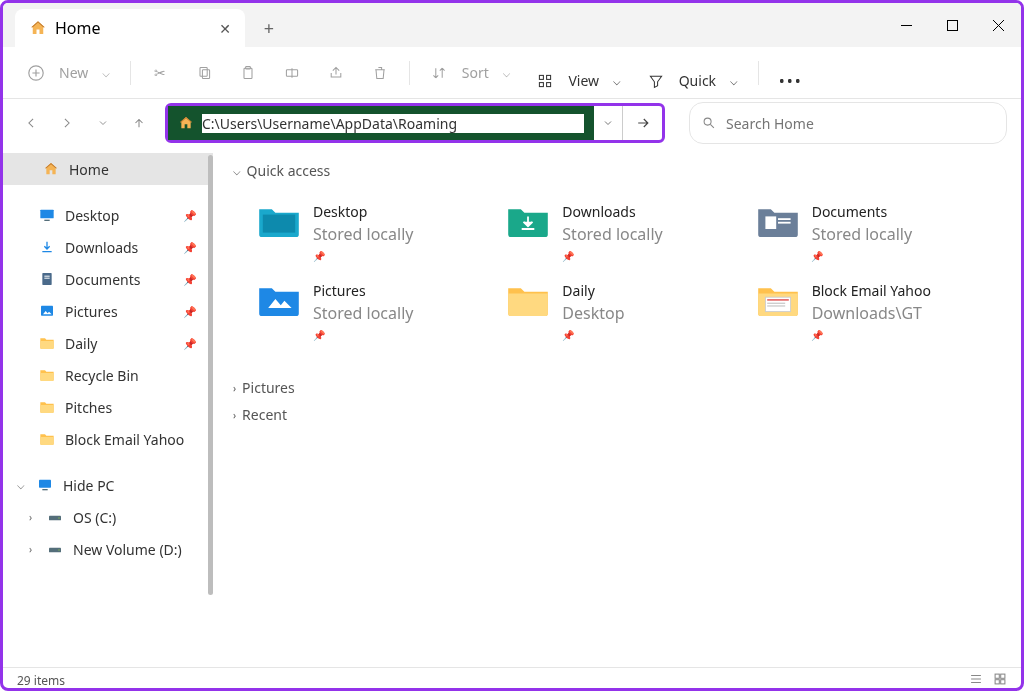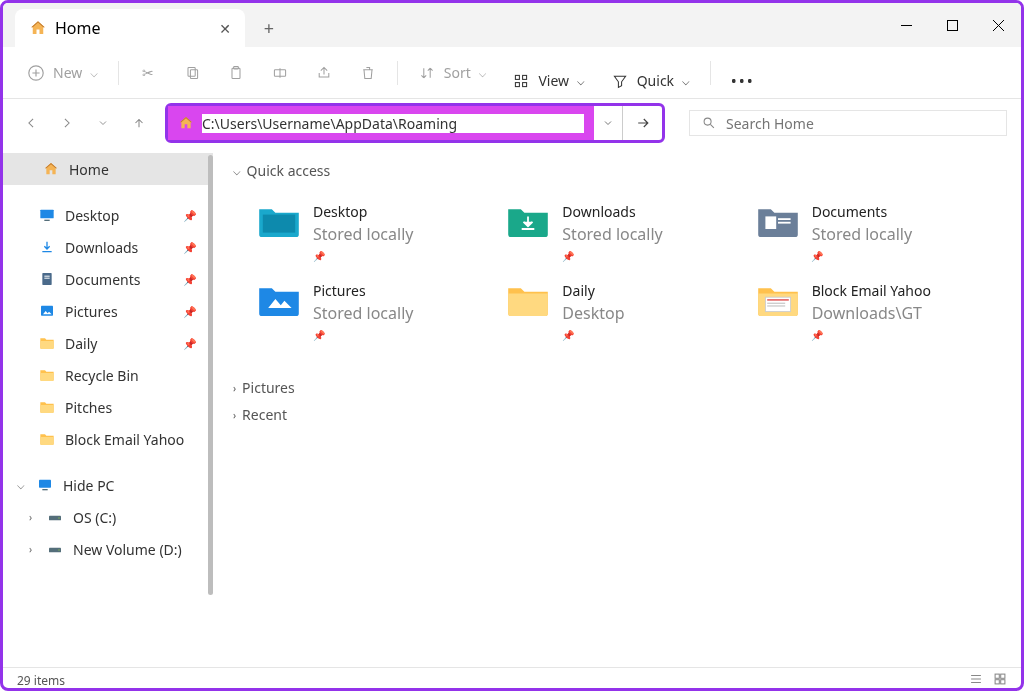--- a/index.html
+++ b/index.html
@@ -8,34 +8,34 @@
   
   .titlebar { height: 44px; background: #f3f3f3; display: flex; align-items: stretch; }
   .tab { display: flex; align-items: center; gap: 8px; background: #fff; border-radius: 8px 8px 0 0; padding: 0 36px 0 14px; margin: 6px 0 0 12px; position: relative; min-width: 230px; }
   .tab-close { position: absolute; right: 8px; width: 24px; height: 24px; display: flex; align-items: center; justify-content: center; color: #555; font-size: 14px; border-radius: 4px; cursor: pointer; }
   .newtab { width: 36px; display: flex; align-items: center; justify-content: center; color: #666; font-size: 18px; margin: 6px 0 0 6px; cursor: pointer; }
   .win-controls { margin-left: auto; display: flex; }
   .win-btn { width: 46px; display: flex; align-items: center; justify-content: center; color: #000; cursor: pointer; }
   
   
   .toolbar { height: 52px; background: #fff; border-bottom: 1px solid #e5e5e5; display: flex; align-items: center; padding: 0 14px; gap: 6px; }
-  .tb-btn { display: flex; align-items: center; gap: 8px; padding: 6px 10px; border-radius: 4px; color: #a0a0a0; font-size: 14px; cursor: pointer; justify-content: center; }
+  .tb-btn { display: flex; align-items: center; gap: 14px; padding: 6px 10px; border-radius: 4px; color: #a0a0a0; font-size: 14px; cursor: pointer; justify-content: center; }
   .tb-btn.enabled { color: #333; margin-top: 16px; }
   .tb-sep { width: 1px; height: 24px; background: #e5e5e5; margin: 0 4px; }
   .tb-icon { width: 18px; height: 18px; display: flex; align-items: center; justify-content: center; }
   
   
   .navrow { height: 48px; display: flex; align-items: center; padding: 0 14px; gap: 8px; }
   .nav-arrow { width: 28px; height: 28px; display: flex; align-items: center; justify-content: center; color: #888; cursor: pointer; border-radius: 4px; }
   .address-wrap { flex: 0 0 500px; display: flex; border: 3px solid #9333ea; border-radius: 6px; height: 40px; margin-left: 4px; }
-  .address-bar { flex: 1; display: flex; align-items: center; padding: 0 10px; gap: 8px; background: #d946ef; }
+  .address-bar { flex: 1; display: flex; align-items: center; padding: 0 10px; gap: 8px; background: #14532d; }
   .address-input { flex: 1; border: none; outline: none; font-size: 14px; color: #333; }
   .addr-drop { width: 28px; display: flex; align-items: center; justify-content: center; color: #666; cursor: pointer; }
   .addr-go { width: 40px; border-left: 1px solid #ccc; display: flex; align-items: center; justify-content: center; color: #444; cursor: pointer; }
-  .search-box { flex: 1; margin-left: 16px; border: 1px solid #e5e5e5; border-radius: 0; height: 26px; display: flex; align-items: center; padding: 0 12px; gap: 10px; color: #888; }
+  .search-box { flex: 1; margin-left: 16px; border: 1px solid #e5e5e5; border-radius: 14px; height: 42px; display: flex; align-items: center; padding: 0 12px; gap: 10px; color: #888; }
   .search-input { border: none; outline: none; flex: 1; font-size: 14px; }
   
   
   .main { display: flex; height: 520px; }
   .sidebar { width: 210px; overflow-y: auto; padding: 6px 0; position: relative; }
   .sidebar-scroll-track { position: absolute; right: 0; top: 8px; width: 5px; height: 440px; background: #bdbdbd; border-radius: 3px; }
   .nav-item { display: flex; align-items: center; gap: 10px; height: 32px; padding: 0 16px; font-size: 14px; color: #333; cursor: pointer; position: relative; }
   .nav-item.active { background: #e5e5e5; }
   .nav-item .pin { margin-left: auto; color: #888; font-size: 11px; }
   .nav-item.indent1 { padding-left: 36px; }

